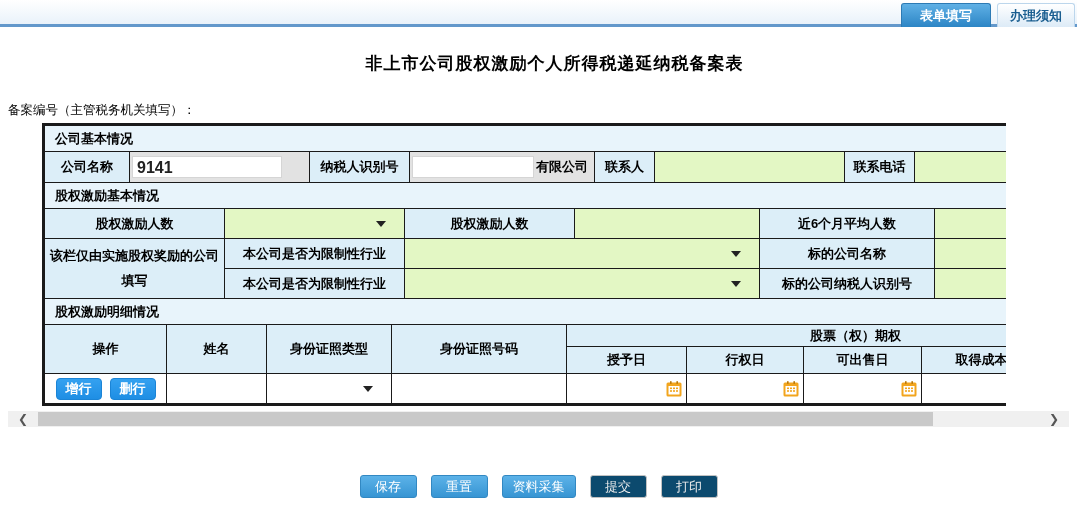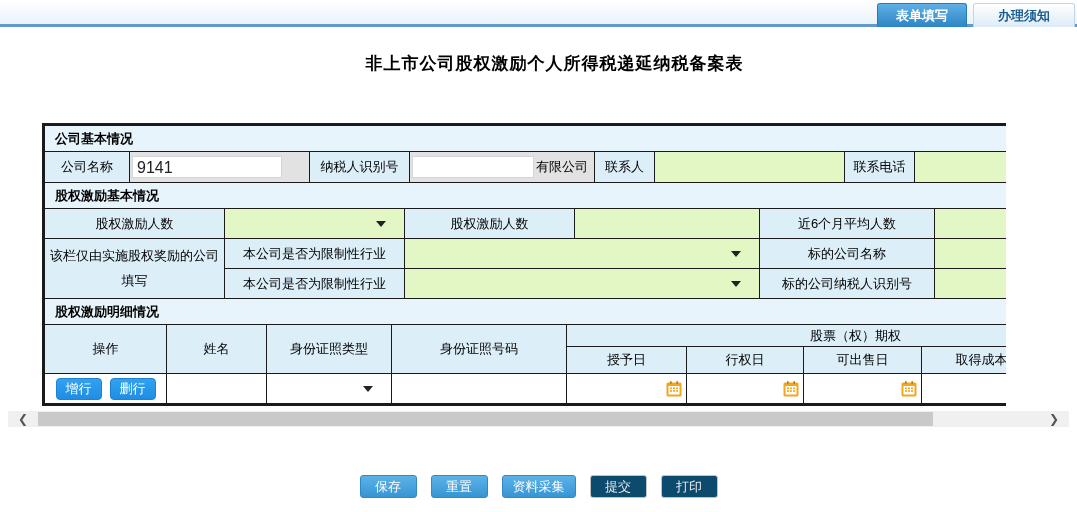--- a/index.html
+++ b/index.html
@@ -8,36 +8,36 @@
   body { position:relative; }
 
   
   .topbar { position:absolute; top:0; left:0; width:1077px; height:27px;
             background:linear-gradient(#ffffff,#e9f2fa); border-bottom:3px solid #6398cb; }
   .tabs { position:absolute; right:2px; top:3px; display:flex; gap:6px; }
   .tab { height:24px; line-height:24px; text-align:center; font-size:13px; font-weight:bold;
          border-radius:3px 3px 0 0; cursor:pointer; }
   .tab.active { width:90px; color:#fff; background:linear-gradient(#5fb0e5,#2c85c5);
                 border:1px solid #2c7ab4; border-bottom:none; }
-  .tab.inactive { width:102px; color:#1a5e90; background:linear-gradient(#ffffff,#ddebf7);
+  .tab.inactive { width:78px; color:#1a5e90; background:linear-gradient(#ffffff,#ddebf7);
                   border:1px solid #bcd6ec; border-bottom:none; }
 
   
   .page-title { position:absolute; top:52px; left:0; width:1077px; text-align:center;
                 font-size:17px; font-weight:bold; letter-spacing:1px;padding-left:32px; }
   .meta { position:absolute; top:102px; left:8px; width:1061px; font-size:12.5px;
           display:flex; justify-content:space-between; }
 
   
   .form-viewport { position:absolute; top:123px; left:8px; width:964px; overflow:hidden;margin-left:34px; }
   .form-inner { width:1104px; border:2px solid #1a1a1a; }
   table { border-collapse:collapse; table-layout:fixed; width:1100px; }
   table + table { margin-top:-1px; }
   td { border:1px solid #1a1a1a; font-size:13px; text-align:center; vertical-align:middle;
-       padding:0 2px; overflow:hidden; }
+       padding:0 2px; overflow:hidden;font-weight:bold; }
   td.sec { background:#e8f4fb; font-weight:bold; text-align:left; padding-left:10px;
            height:26px; font-size:13px; }
   td.lbl { background:#dceef8; }
   td.green { background:#e3f7c4; }
   td.grayfield { background:#e2e2e2; text-align:left; }
   .row-h31 td { height:31px; }
   .row-h30 td { height:30px; }
   .row-h22 td { height:22px; }
   .row-h27 td { height:27px; }
 
@@ -82,20 +82,21 @@
 <div class="topbar">
   <div class="tabs">
     <div class="tab active">表单填写</div>
     <div class="tab inactive">办理须知</div>
   </div>
 </div>
 
 <div class="page-title">非上市公司股权激励个人所得税递延纳税备案表</div>
 
 <div class="meta">
+  <span>备案编号（主管税务机关填写）：</span>
 </div>
 
 <div class="form-viewport">
   <div class="form-inner">
 
     <table>
       <colgroup>
           <col style="width:85px">
           <col style="width:180px">
           <col style="width:100px">

